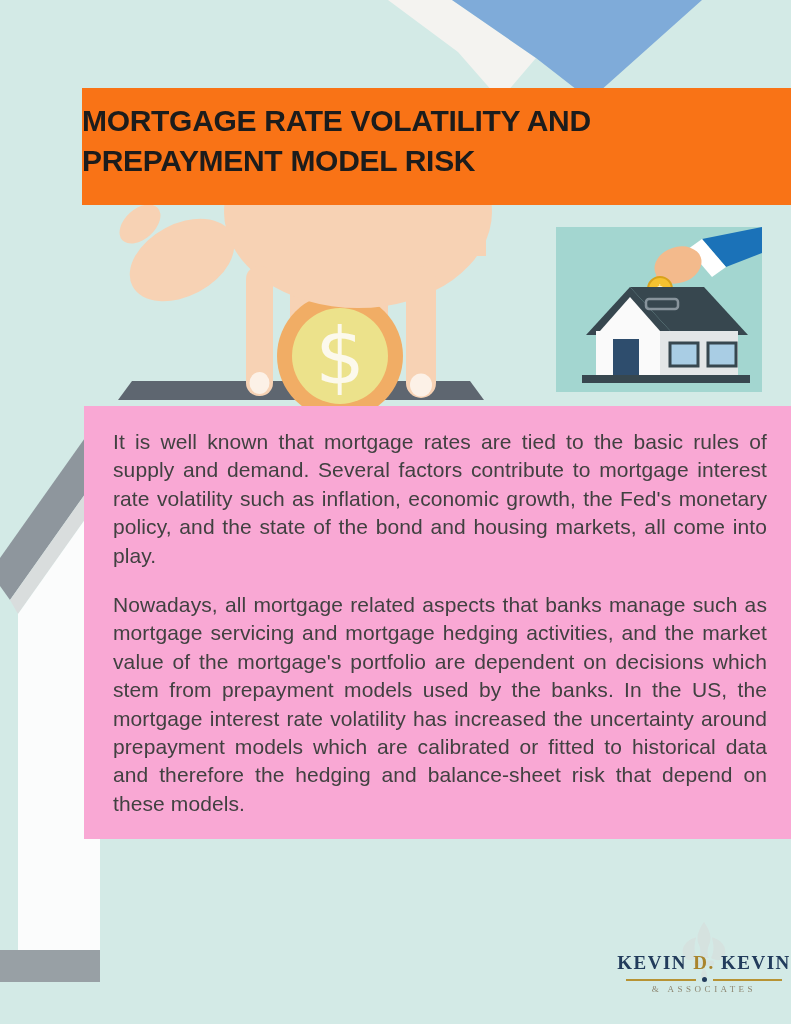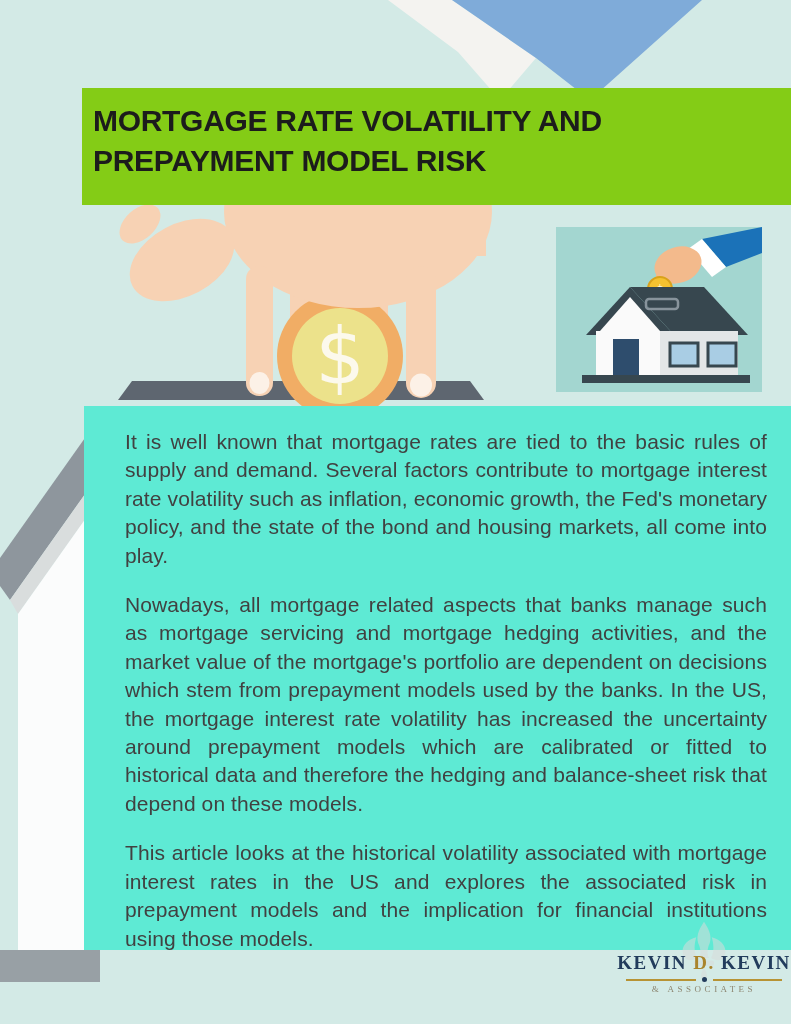--- a/index.html
+++ b/index.html
@@ -3,34 +3,34 @@
 <meta charset="utf-8">
 <style>
   html,body{margin:0;padding:0;background:#ffffff;}
   .page{
     position:relative;width:791px;height:1024px;overflow:hidden;
     background:#d3eae6;font-family:"Liberation Sans",sans-serif;
   }
   .abs{position:absolute;}
   
   .title-block{
-    left:82px;top:88px;width:709px;height:117px;background:#84cc16;
-    box-sizing:border-box;padding:13px 20px 0 11px;
+    left:82px;top:88px;width:709px;height:117px;background:#f97316;
+    box-sizing:border-box;padding:13px 20px 0 0;
   }
   .title-block h1{
     margin:0;font-size:30px;line-height:40px;font-weight:700;
     letter-spacing:-0.3px;color:#1c1c1c;white-space:pre-line;
     font-family:"Liberation Sans",sans-serif;
   }
   
   .photo-card{left:556px;top:227px;width:206px;height:165px;background:#a3d6d0;}
   
   .text-panel{
-    left:84px;top:406px;width:707px;height:544px;background:#5eead4;
-    box-sizing:border-box;padding:22px 24px 0 41px;
+    left:84px;top:406px;width:707px;height:433px;background:#f9a8d4;
+    box-sizing:border-box;padding:22px 24px 0 29px;
   }
   .text-panel p{
     margin:0 0 21px 0;font-size:21px;line-height:28.4px;color:#414141;
     text-align:justify;letter-spacing:0.1px;
   }
   
   .logo{left:612px;top:916px;width:184px;height:90px;text-align:center;}
   .logo .fleur{position:absolute;left:50%;top:-4px;transform:translateX(-50%);z-index:0;opacity:0.55;}
   .logo-name{
     position:relative;z-index:1;margin-top:36px;
@@ -106,21 +106,20 @@
       <rect x="57" y="112" width="26" height="38" fill="#2e4d6d"></rect>
       <rect x="114" y="116" width="28" height="23" fill="#a9cde4" stroke="#37474f" stroke-width="3"></rect>
       <rect x="152" y="116" width="28" height="23" fill="#a9cde4" stroke="#37474f" stroke-width="3"></rect>
       <rect x="26" y="148" width="168" height="8" fill="#37474f"></rect>
     </svg>
   </div>
 
   <section class="abs text-panel">
     <p>It is well known that mortgage rates are tied to the basic rules of supply and demand. Several factors contribute to mortgage interest rate volatility such as inflation, economic growth, the Fed's monetary policy, and the state of the bond and housing markets, all come into play.</p>
     <p>Nowadays, all mortgage related aspects that banks manage such as mortgage servicing and mortgage hedging activities, and the market value of the mortgage's portfolio are dependent on decisions which stem from prepayment models used by the banks. In the US, the mortgage interest rate volatility has increased the uncertainty around prepayment models which are calibrated or fitted to historical data and therefore the hedging and balance-sheet risk that depend on these models.</p>
-    <p>This article looks at the historical volatility associated with mortgage interest rates in the US and explores the associated risk in prepayment models and the implication for financial institutions using those models.</p>
   </section>
 
   <div class="abs logo">
     <svg class="fleur" width="62" height="86" viewBox="0 0 80 90" aria-hidden="true">
       <g fill="#d7dcdb">
         <path d="M40 2 C32 14 29 23 34 33 C36 39 36 45 33 49 L47 49 C44 45 44 39 46 33 C51 23 48 14 40 2 Z"></path>
         <path d="M30 22 C16 26 9 36 14 47 C17 53 25 53 31 49 C27 42 27 32 30 22 Z"></path>
         <path d="M50 22 C64 26 71 36 66 47 C63 53 55 53 49 49 C53 42 53 32 50 22 Z"></path>
         <rect x="27" y="52" width="26" height="7" rx="2.5"></rect>
         <path d="M40 62 C35 68 35 74 40 82 C45 74 45 68 40 62 Z"></path>

